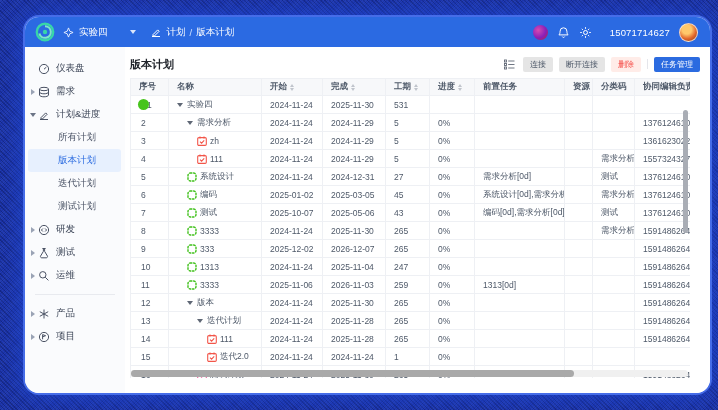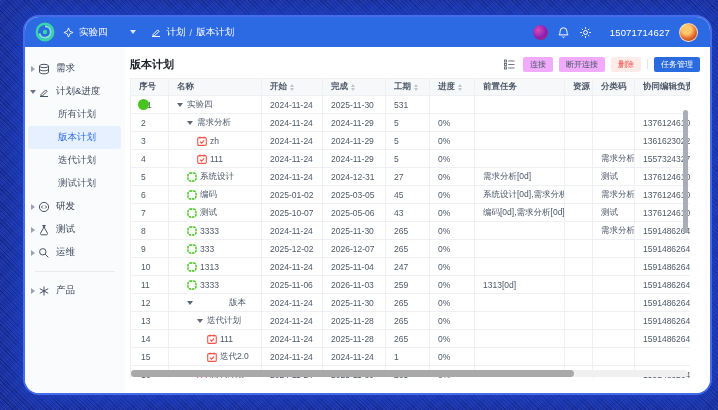--- a/index.html
+++ b/index.html
@@ -45,21 +45,21 @@
   .subitem .sb-label{color:#4a5366;}
   .subitem.active{background:#e7f0fe;}
   .subitem.active .sb-label{color:#2b6be0;}
   .sb-divider{height:1px;background:#e8eaef;margin:7px 10px 7px 10px;}
   
   .main{flex:1;min-width:0;position:relative;padding:7px 0 0 5px;box-sizing:border-box;background:#fff;}
   .page-header{display:flex;align-items:center;justify-content:space-between;height:20px;padding-right:10px;}
   .page-title{font-size:11px;font-weight:bold;color:#20242b;}
   .toolbar{display:flex;align-items:center;gap:6px;}
   .list-icon{width:11px;height:11px;margin-right:2px;}
-  .btn{height:15px;display:flex;align-items:center;padding:0 7px;font-size:8px;border-radius:2px;background:#f0abfc;color:#4e5969;cursor:pointer;border:none;font-family:inherit;}
+  .btn{height:15px;display:flex;align-items:center;padding:0 7px;font-size:8px;border-radius:2px;background:#e5e5e5;color:#4e5969;cursor:pointer;border:none;font-family:inherit;}
   .btn.danger{background:#ffece8;color:#f54a45;}
   .btn.primary{background:#2b6be0;color:#fff;}
   .tb-divider{width:1px;height:10px;background:#e5e6eb;}
   
   .table-wrap{position:relative;margin-top:4px;width:560px;height:300px;overflow:hidden;}
   table{border-collapse:collapse;table-layout:fixed;width:560px;}
   th,td{border:1px solid #eef0f4;padding:0;overflow:hidden;white-space:nowrap;}
   thead th{height:16px;background:#f7f8fa;font-size:8.5px;font-weight:bold;color:#4e5969;text-align:left;padding-left:8px;}
   tbody td{height:17px;font-size:8.5px;color:#4e5969;padding-left:8px;}
   td.c-no{padding-left:10px;}
@@ -118,20 +118,28 @@
         <path d="M6.5 1.2v1.6M6.5 10.2v1.6M1.2 6.5h1.6M10.2 6.5h1.6M2.8 2.8l1.1 1.1M9.1 9.1l1.1 1.1M10.2 2.8L9.1 3.9M3.9 9.1l-1.1 1.1" stroke="#fff" stroke-width="1"></path>
       </svg>
       <span class="phone">15071714627</span>
       <span class="avatar"></span>
     </div>
   </div>
 
   <div class="appbody">
     <aside class="sidebar" id="sidebar">
         <div class="sbitem">
+          <span class="sb-arrow"></span>
+          <svg viewBox="0 0 12 12" class="sb-icon">
+            <circle cx="6" cy="6" r="4.6" fill="none" stroke="#4a5264" stroke-width="1"></circle>
+            <path d="M6 6.2 8.4 4.1" fill="none" stroke="#4a5264" stroke-width="1"></path>
+          </svg>
+          <span class="sb-label">仪表盘</span>
+        </div>
+        <div class="sbitem">
           <span class="sb-arrow">
             <i class="tri-r"></i>
           </span>
           <svg viewBox="0 0 12 12" class="sb-icon">
             <ellipse cx="6" cy="3" rx="4.5" ry="1.7" fill="none" stroke="#4a5264" stroke-width="1"></ellipse>
             <path d="M1.5 3v6c0 1 2 1.8 4.5 1.8s4.5-.8 4.5-1.8V3" fill="none" stroke="#4a5264" stroke-width="1"></path>
             <path d="M1.5 6c0 1 2 1.8 4.5 1.8S10.5 7 10.5 6" fill="none" stroke="#4a5264" stroke-width="1"></path>
           </svg>
           <span class="sb-label">需求</span>
         </div>
@@ -188,20 +196,30 @@
         </div>
         <div class="sb-divider"></div>
         <div class="sbitem">
           <span class="sb-arrow">
             <i class="tri-r"></i>
           </span>
           <svg viewBox="0 0 12 12" class="sb-icon">
             <path d="M6 1.5v9M1.8 3.7l8.4 4.6M10.2 3.7 1.8 8.3" fill="none" stroke="#4a5264" stroke-width="1"></path>
           </svg>
           <span class="sb-label">产品</span>
+        </div>
+        <div class="sbitem">
+          <span class="sb-arrow">
+            <i class="tri-r"></i>
+          </span>
+          <svg viewBox="0 0 12 12" class="sb-icon">
+            <circle cx="6" cy="6" r="4.6" fill="none" stroke="#4a5264" stroke-width="1"></circle>
+            <path d="M4.6 8.3V3.6l3 1.1-3 1.1" fill="none" stroke="#4a5264" stroke-width="1"></path>
+          </svg>
+          <span class="sb-label">项目</span>
         </div>
       </aside>
 
     <main class="main">
       <div class="page-header">
         <span class="page-title">版本计划</span>
         <div class="toolbar">
           <svg class="list-icon" viewBox="0 0 11 11">
             <rect x="0.5" y="1" width="2" height="2" fill="none" stroke="#5f6775" stroke-width="0.9"></rect>
             <rect x="0.5" y="4.5" width="2" height="2" fill="none" stroke="#5f6775" stroke-width="0.9"></rect>
@@ -555,21 +573,21 @@
                 <td class="c-code"></td>
                 <td class="c-owner">15914862645</td>
               </tr>
               <tr>
                 <td class="c-no">
                   <span class="no-wrap">
                     <span>12</span>
                   </span>
                 </td>
                 <td class="c-name">
-                  <span class="name-cell" style="padding-left: 10px; gap: 32px;">
+                  <span class="name-cell" style="padding-left: 10px;">
                     <span class="row-caret"></span>
                     <span>版本</span>
                   </span>
                 </td>
                 <td class="c-start">2024-11-24</td>
                 <td class="c-finish">2025-11-30</td>
                 <td class="c-duration">265</td>
                 <td class="c-progress">0%</td>
                 <td class="c-pred"></td>
                 <td class="c-res"></td>

